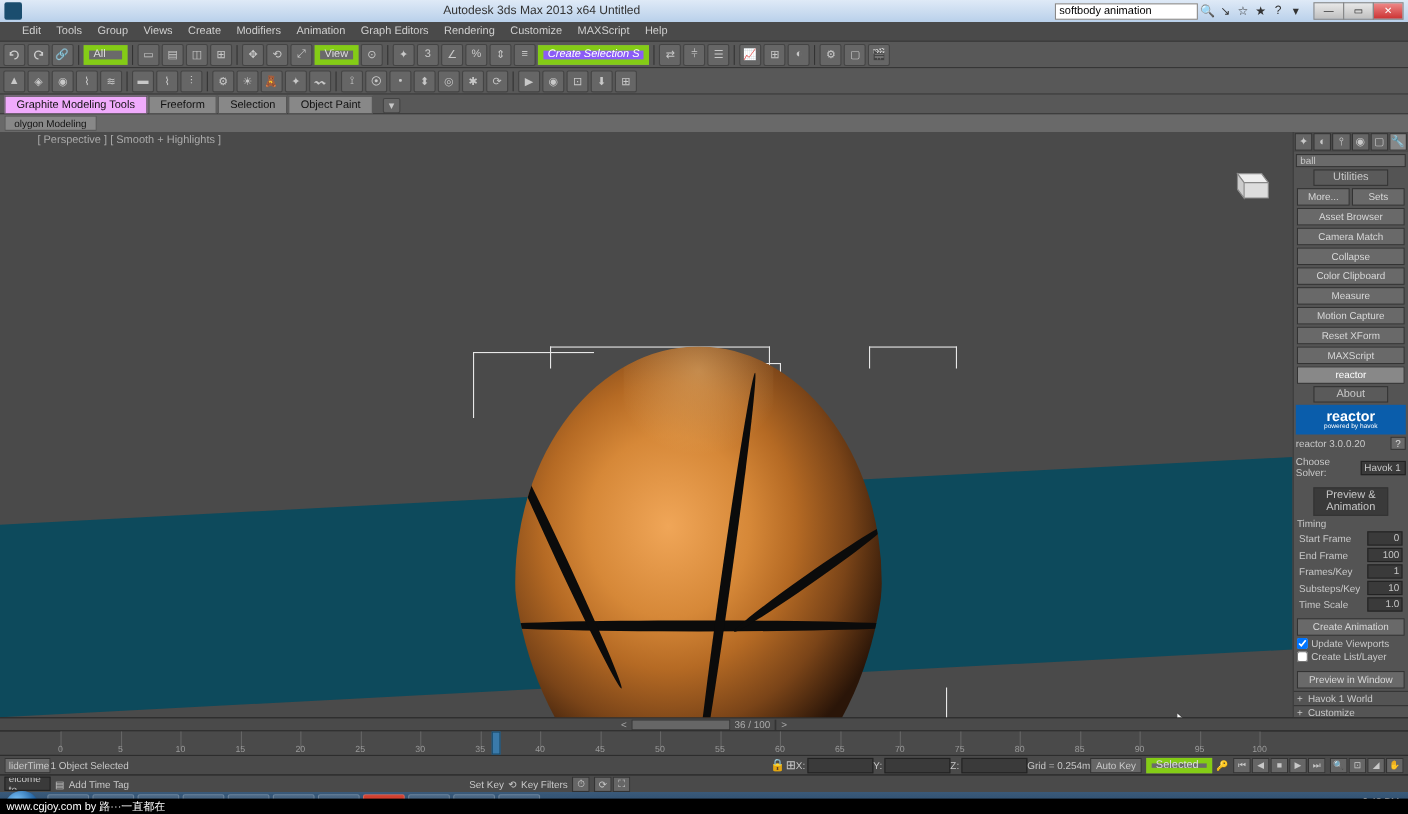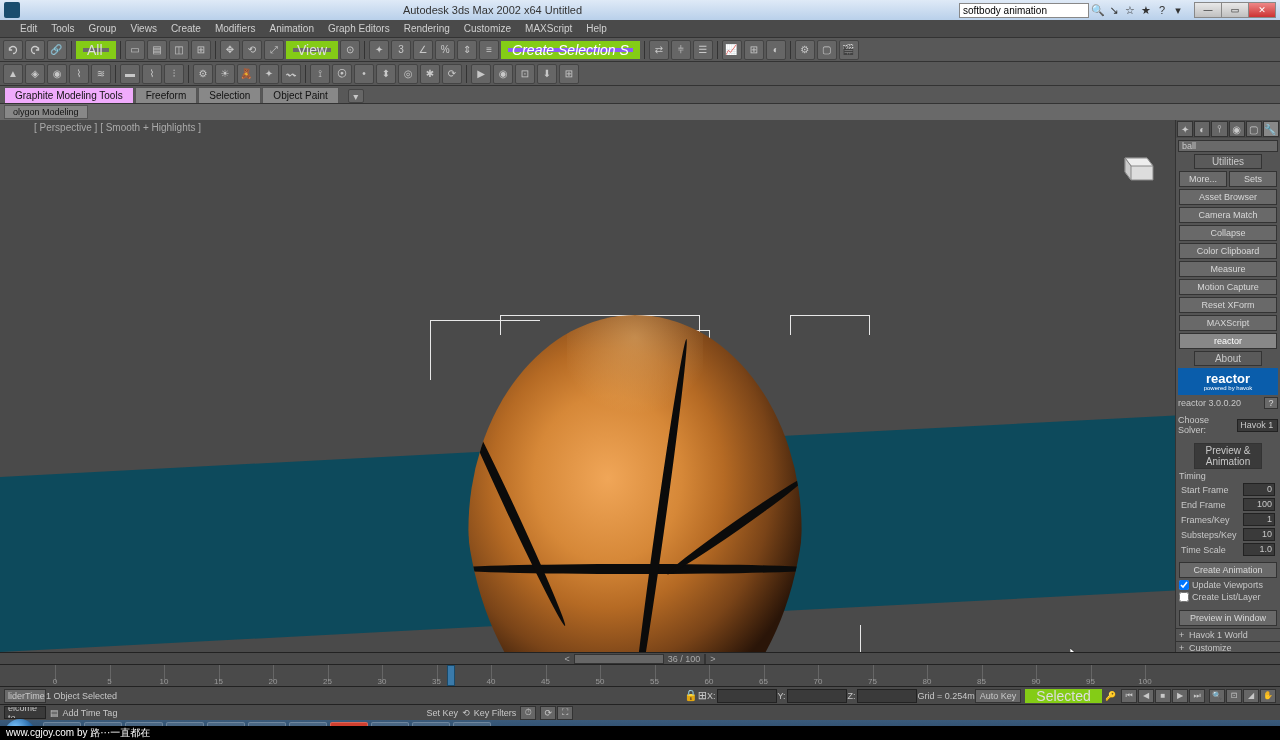--- a/index.html
+++ b/index.html
@@ -19,21 +19,21 @@
 
 .menubar { height: 18px; background: #4a4a4a; border-bottom: 1px solid #333; display: flex; align-items: center; padding: 0 4px 0 20px; gap: 14px; }
 .menubar span { font-size: 10px; color: #d0d0d0; cursor: pointer; }
 
 
 .toolbar { height: 24px; background: #585858; border-bottom: 1px solid #333; display: flex; align-items: center; padding: 0 3px; gap: 2px; }
 .toolbar.row2 { height: 24px; background: #585858; }
 .tbtn { width: 20px; height: 20px; background: #666; border: 1px solid #444; border-radius: 2px; display: flex; align-items: center; justify-content: center; cursor: pointer; }
 .tbtn svg { width: 14px; height: 14px; }
 .tsep { width: 1px; height: 18px; background: #333; margin: 0 2px; }
-.tsel { height: 18px; background: #6a6a6a; border: 7px solid #84cc16; font-size: 14px; color: #ddd; padding: 0 4px; min-width: 40px; display: flex; align-items: center; }
+.tsel { height: 18px; background: #6a6a6a; border: 5px solid #84cc16; font-size: 10px; color: #ddd; padding: 0 4px; min-width: 40px; display: flex; align-items: center; }
 .tsel.green { background: #8b5cf6; color: #fff; font-style: italic; }
 
 
 .ribbon { height: 18px; background: #585858; display: flex; align-items: flex-end; border-bottom: 1px solid #333; padding-left: 4px; gap: 1px; }
 .rtab { padding: 2px 10px; background: #888; border: 1px solid #555; border-bottom: none; font-size: 10px; color: #111; cursor: pointer; }
 .rtab.active { background: #f0abfc; }
 .subribbon { height: 16px; background: #696969; display: flex; align-items: center; padding-left: 4px; }
 .subribbon span { background: #888; padding: 1px 8px; font-size: 9px; color: #111; border: 1px solid #555; }
 
 
@@ -117,21 +117,21 @@
 
 
 .watermark { position: absolute; bottom: 0; left: 0; right: 0; height: 14px; background: #000; color: #fff; font-size: 10px; padding: 1px 6px; display: flex; align-items: center; z-index: 100; }
 .cursor-ptr { position: absolute; width: 12px; height: 16px; z-index: 50; }
 </style>
 </head>
 <body>
 
 <div class="titlebar">
   <div class="logo"></div>
-  <div class="center">Autodesk 3ds Max 2002 x64     Untitled</div>
+  <div class="center">Autodesk 3ds Max 2013 x64     Untitled</div>
   <div class="right">
     <input class="search" value="softbody animation" style="">
     <span class="icon">🔍</span>
     <span class="icon">↘</span>
     <span class="icon">☆</span>
     <span class="icon">★</span>
     <span class="icon">?</span>
     <span class="icon">▾</span>
     <div class="winbtns">
       <div>—</div>

